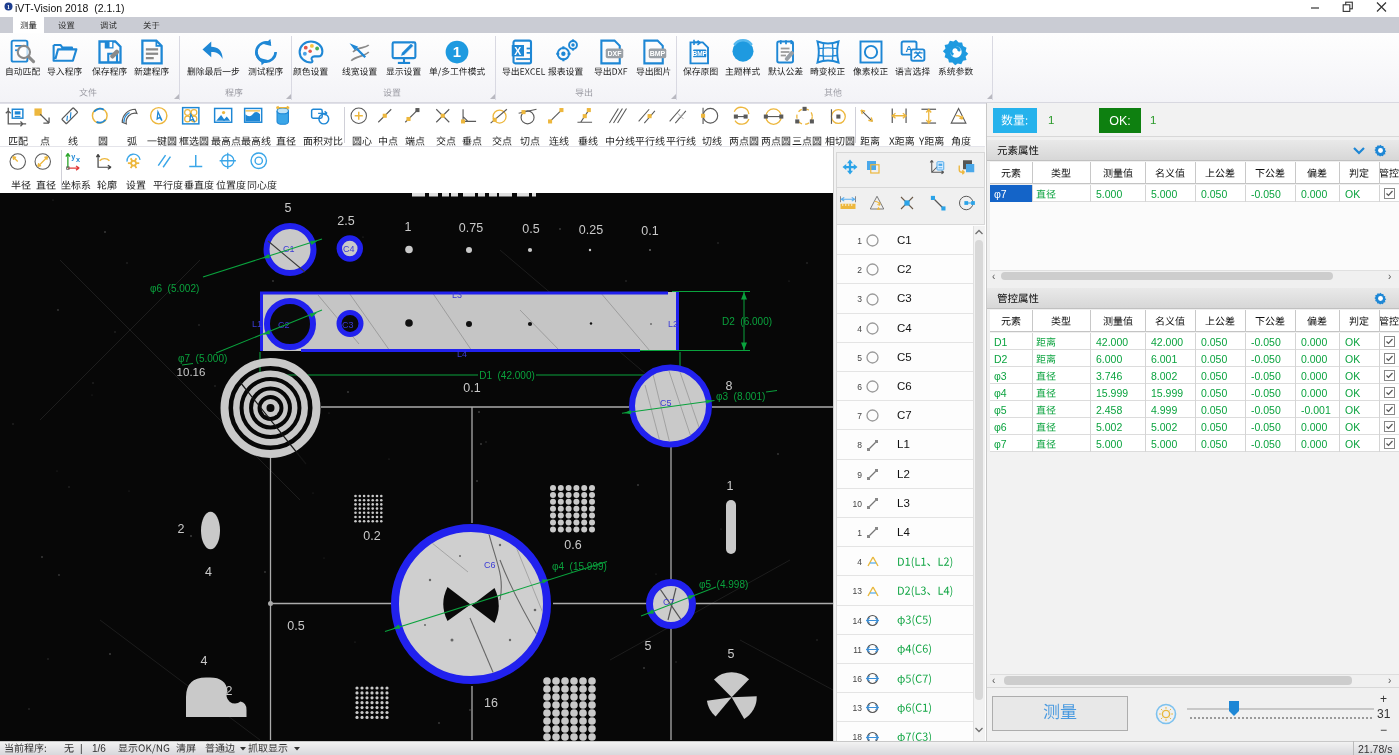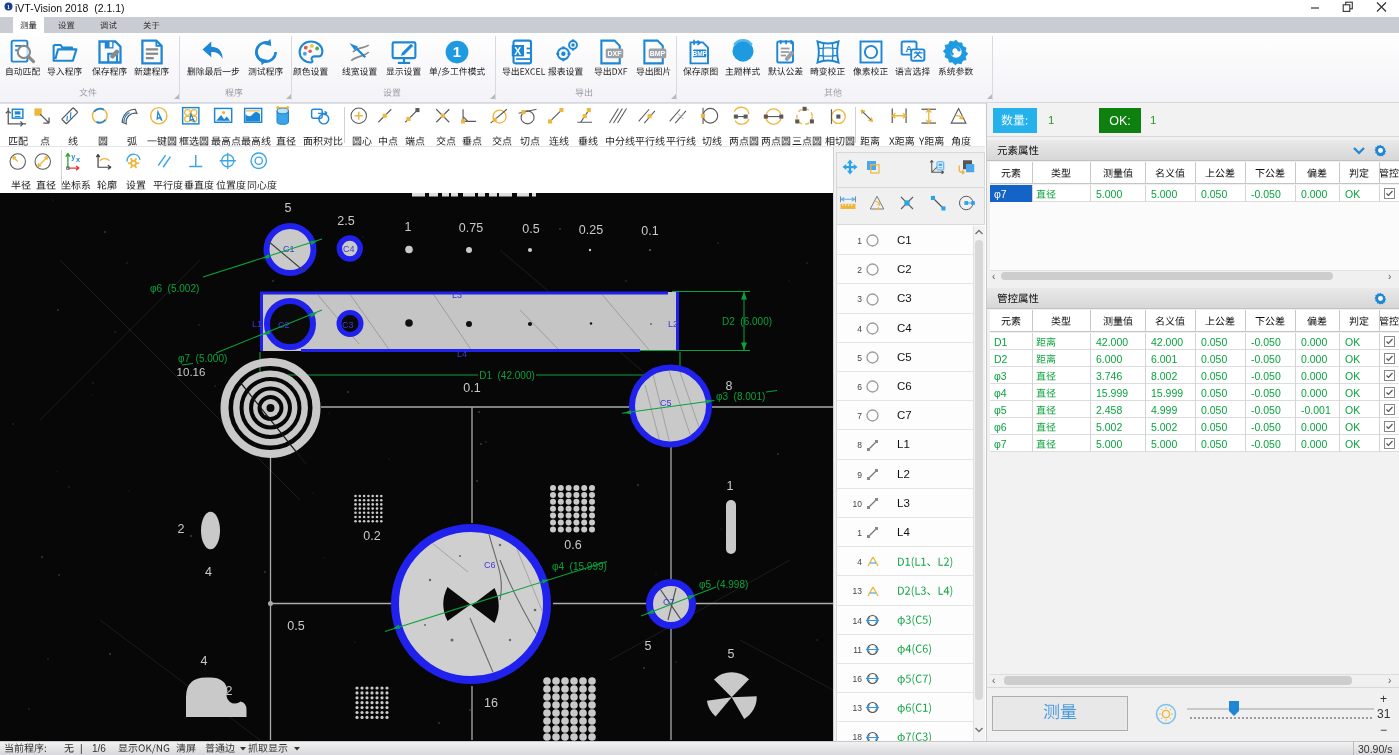--- a/index.html
+++ b/index.html
@@ -1588,12 +1588,12 @@
 <svg class="abs" style="left:239px;top:746px" width="8" height="6">
     <path d="M1 1 L4 4.5 L7 1 Z" fill="#333"></path>
   </svg>
 <svg style="position:absolute;left:248.0px;top:743.0px;overflow:visible" width="40.0" height="12.5" viewBox="0 0 400.0 125">
     <path d="M39 14V36C39 52 38 75 29 92C31 92 34 94 35 95C45 78 46 53 46 36V20L58 19V95H65V18C69 17 73 16 77 16C78 51 80 80 91 95C92 93 94 90 96 89C86 76 84 46 84 14C87 13 90 13 92 12L86 6C76 10 56 13 39 14ZM17 4V24H5V31H17V53C12 55 7 56 4 57L6 64L17 61V86C17 88 16 88 15 88C14 88 10 88 6 88C7 90 8 93 8 95C14 95 18 95 21 94C23 93 24 91 24 86V58L36 54L35 48L24 51V31H36V24H24V4Z M185 22C183 37 178 50 173 61C168 50 164 37 162 22ZM151 15V22H156C158 40 162 56 169 68C163 78 156 85 148 90C150 92 152 94 153 96C160 91 167 84 173 76C178 84 184 90 192 95C193 93 195 91 197 89C189 85 182 78 177 69C185 55 190 38 193 16L188 15L187 15ZM104 75 106 82 136 77V96H143V76L152 74L151 68L143 69V16H150V9H105V16H112V74ZM119 16H136V30H119ZM119 36H136V50H119ZM119 57H136V70L119 73Z M224 31H276V41H224ZM224 15H276V25H224ZM217 9V48H283V9ZM282 55C279 61 273 70 268 75L274 78C279 73 284 65 288 58ZM212 58C216 65 221 74 224 79L230 76C228 71 222 62 218 56ZM257 52V84H242V52H235V84H204V91H296V84H264V52Z M323 53C319 64 312 75 304 82C305 83 309 86 310 87C318 79 326 67 331 55ZM368 56C376 66 383 79 386 87L393 84C390 75 383 62 375 53ZM315 11V19H385V11ZM306 36V43H346V86C346 88 346 88 344 88C342 88 335 88 328 88C330 90 331 94 331 96C340 96 346 96 349 95C353 93 354 91 354 86V43H394V36Z" fill="#333"></path>
   </svg>
 <svg class="abs" style="left:293px;top:746px" width="8" height="6">
     <path d="M1 1 L4 4.5 L7 1 Z" fill="#333"></path>
   </svg>
 <div class="abs" style="left:1353px;top:741px;width:1px;height:14px;background:#bbb"></div>
-<div class="abs" style="left:1358px;top:743px;font-size:10.5px;color:#333">30.90/s</div>
+<div class="abs" style="left:1358px;top:743px;font-size:10.5px;color:#333">21.78/s</div>
 </body></html>

